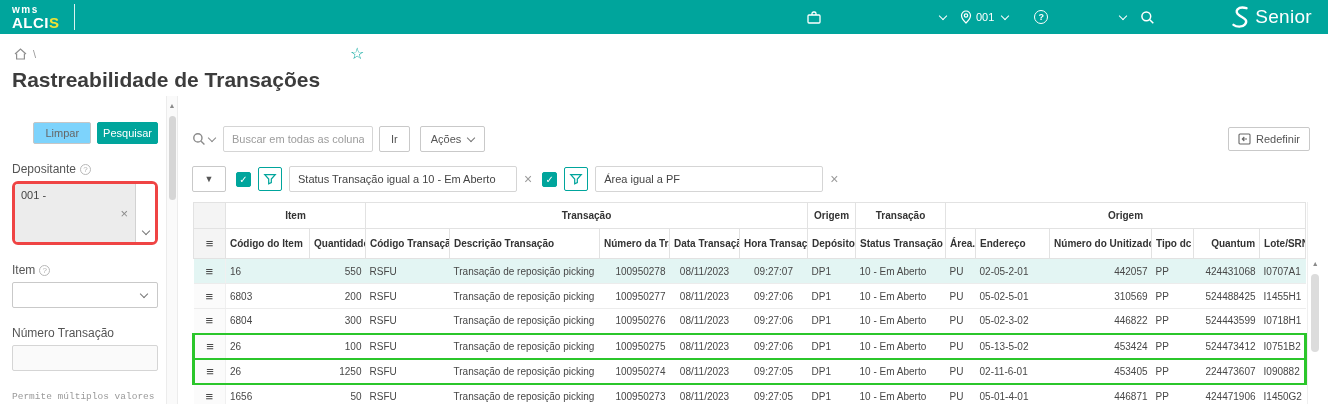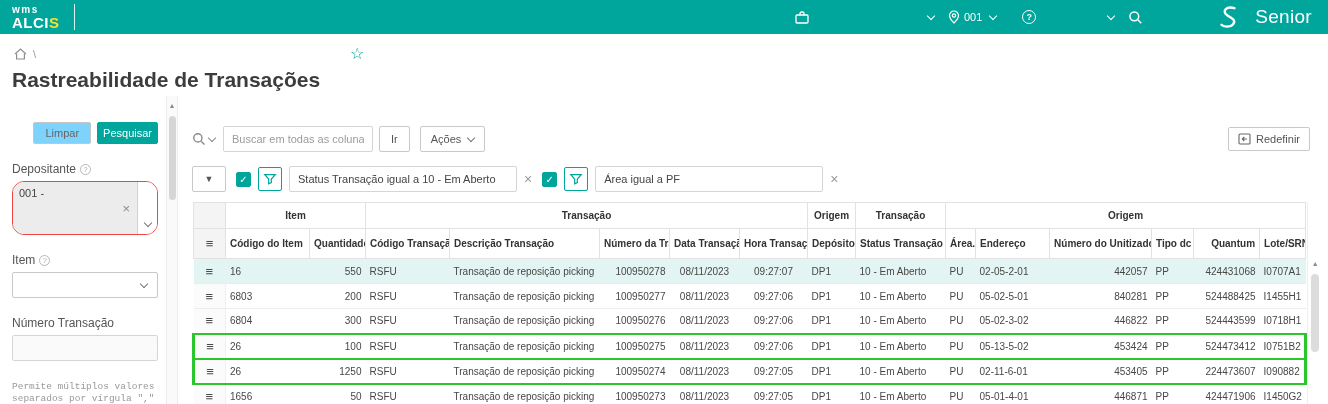--- a/index.html
+++ b/index.html
@@ -21,38 +21,38 @@
   .logo-block{display:flex;flex-direction:column;line-height:1;}
   .logo-wms{color:#fff;font-size:10px;font-weight:bold;letter-spacing:1.5px;}
   .logo-alcis{color:#fff;font-size:15px;font-weight:bold;letter-spacing:.5px;}
   .logo-alcis .accent{color:var(--logo-accent);}
   .logo-divider{width:1px;height:26px;background:rgba(255,255,255,.85);margin-left:14px;}
   .topbar-right{margin-left:auto;display:flex;align-items:center;color:#fff;}
   .tb-icon{display:inline-flex;align-items:center;justify-content:center;cursor:pointer;}
   .chev{width:6px;height:6px;border-right:1.6px solid currentColor;border-bottom:1.6px solid currentColor;transform:rotate(45deg);display:inline-block;margin-top:-3px;}
   .help-circle{width:14px;height:14px;border:1.4px solid #fff;border-radius:50%;font-size:9px;display:inline-flex;align-items:center;justify-content:center;color:#fff;font-weight:bold;}
   .loc-text{font-size:11px;margin:0 4px 0 4px;}
-  .senior-logo{display:flex;align-items:center;gap:16px;}
+  .senior-logo{display:flex;align-items:center;gap:4px;}
   .senior-text{font-size:19px;color:#fff;letter-spacing:.3px;}
   
   .breadcrumb-row{height:30px;display:flex;align-items:center;padding:10px 0 0 14px;}
   .crumb-sep{color:#9a9a9a;font-size:11px;margin-left:6px;}
   .fav-star{color:var(--teal);font-size:16px;margin-left:314px;cursor:pointer;line-height:1;}
   .page-title{margin:2px 0 0 12px;font-size:21px;font-weight:bold;color:#3c3c3c;line-height:28px;}
   
   .content{display:flex;height:308px;margin-top:2px;}
   
   .sidebar{width:166px;padding:26px 8px 0 12px;flex:none;}
   .sidebar-buttons{display:flex;justify-content:flex-end;gap:6px;}
   .btn{font-family:inherit;border-radius:2px;font-size:11px;cursor:pointer;}
   .btn-limpar{background:#7dd3fc;border:1px solid #c6c6c6;color:#666;padding:4px 11px;}
   .btn-pesquisar{background:var(--teal);border:1px solid var(--teal);color:#fff;padding:4px 5px;}
   .field-label{font-size:12px;color:#555;margin:18px 0 5px;display:flex;align-items:center;gap:4px;}
   .info-icon{width:11px;height:11px;border:1px solid #b8b8b8;border-radius:50%;color:#b0b0b0;font-size:8px;display:inline-flex;align-items:center;justify-content:center;cursor:pointer;}
-  .depositante-box{display:flex;border:1px solid #ef4444;height:54px;border-radius:12px;overflow:hidden;cursor:pointer;}
+  .depositante-box{display:flex;border:3px solid #ef4444;height:64px;border-radius:6px;overflow:hidden;cursor:pointer;}
   .depositante-main{flex:1;background:#ececec;position:relative;padding:5px 6px;font-size:11px;color:#444;}
   .depositante-x{position:absolute;right:7px;top:50%;transform:translateY(-50%);color:#8b8b8b;font-size:13px;line-height:1;cursor:pointer;}
   .depositante-caret{width:20px;border-left:1px solid #d2d2d2;background:#fff;display:flex;align-items:flex-end;justify-content:center;padding-bottom:8px;color:#777;}
   .select-box{border:1px solid #c9c9c9;height:26px;border-radius:2px;display:flex;align-items:center;justify-content:flex-end;padding:0 10px;color:#777;background:#fff;cursor:pointer;}
   .text-input{width:100%;height:26px;border:1px solid #d5d5d5;border-radius:2px;background:#fafafa;font-family:inherit;font-size:11px;padding:0 6px;}
   .help-text{font-size:9.5px;color:#9a9a9a;margin-top:20px;line-height:1.3;font-family:Liberation Mono, monospace;}
   
   .side-scrollbar{width:12px;flex:none;background:#fafafa;border-left:1px solid #ececec;border-right:1px solid #ececec;position:relative;}
   .scroll-up{position:absolute;top:6px;left:0;width:100%;text-align:center;font-size:7px;color:#8a8a8a;cursor:pointer;}
   .scroll-thumb{position:absolute;top:20px;left:2px;width:7px;height:84px;background:#d6d6d6;border-radius:4px;cursor:pointer;}
@@ -323,21 +323,21 @@
               <td class="right">200</td>
               <td class="left">RSFU</td>
               <td class="left">Transação de reposição picking</td>
               <td class="right">100950277</td>
               <td class="center">08/11/2023</td>
               <td class="center">09:27:06</td>
               <td class="left">DP1</td>
               <td class="left">10 - Em Aberto</td>
               <td class="left">PU</td>
               <td class="left">05-02-5-01</td>
-              <td class="right">840281</td>
+              <td class="right">310569</td>
               <td class="left">PP</td>
               <td class="right">524488425</td>
               <td class="left">I1455H1</td>
             </tr>
             <tr>
               <td class="menu-cell"><span class="menu-glyph">≡</span></td>
               <td class="left">6804</td>
               <td class="right">300</td>
               <td class="left">RSFU</td>
               <td class="left">Transação de reposição picking</td>

